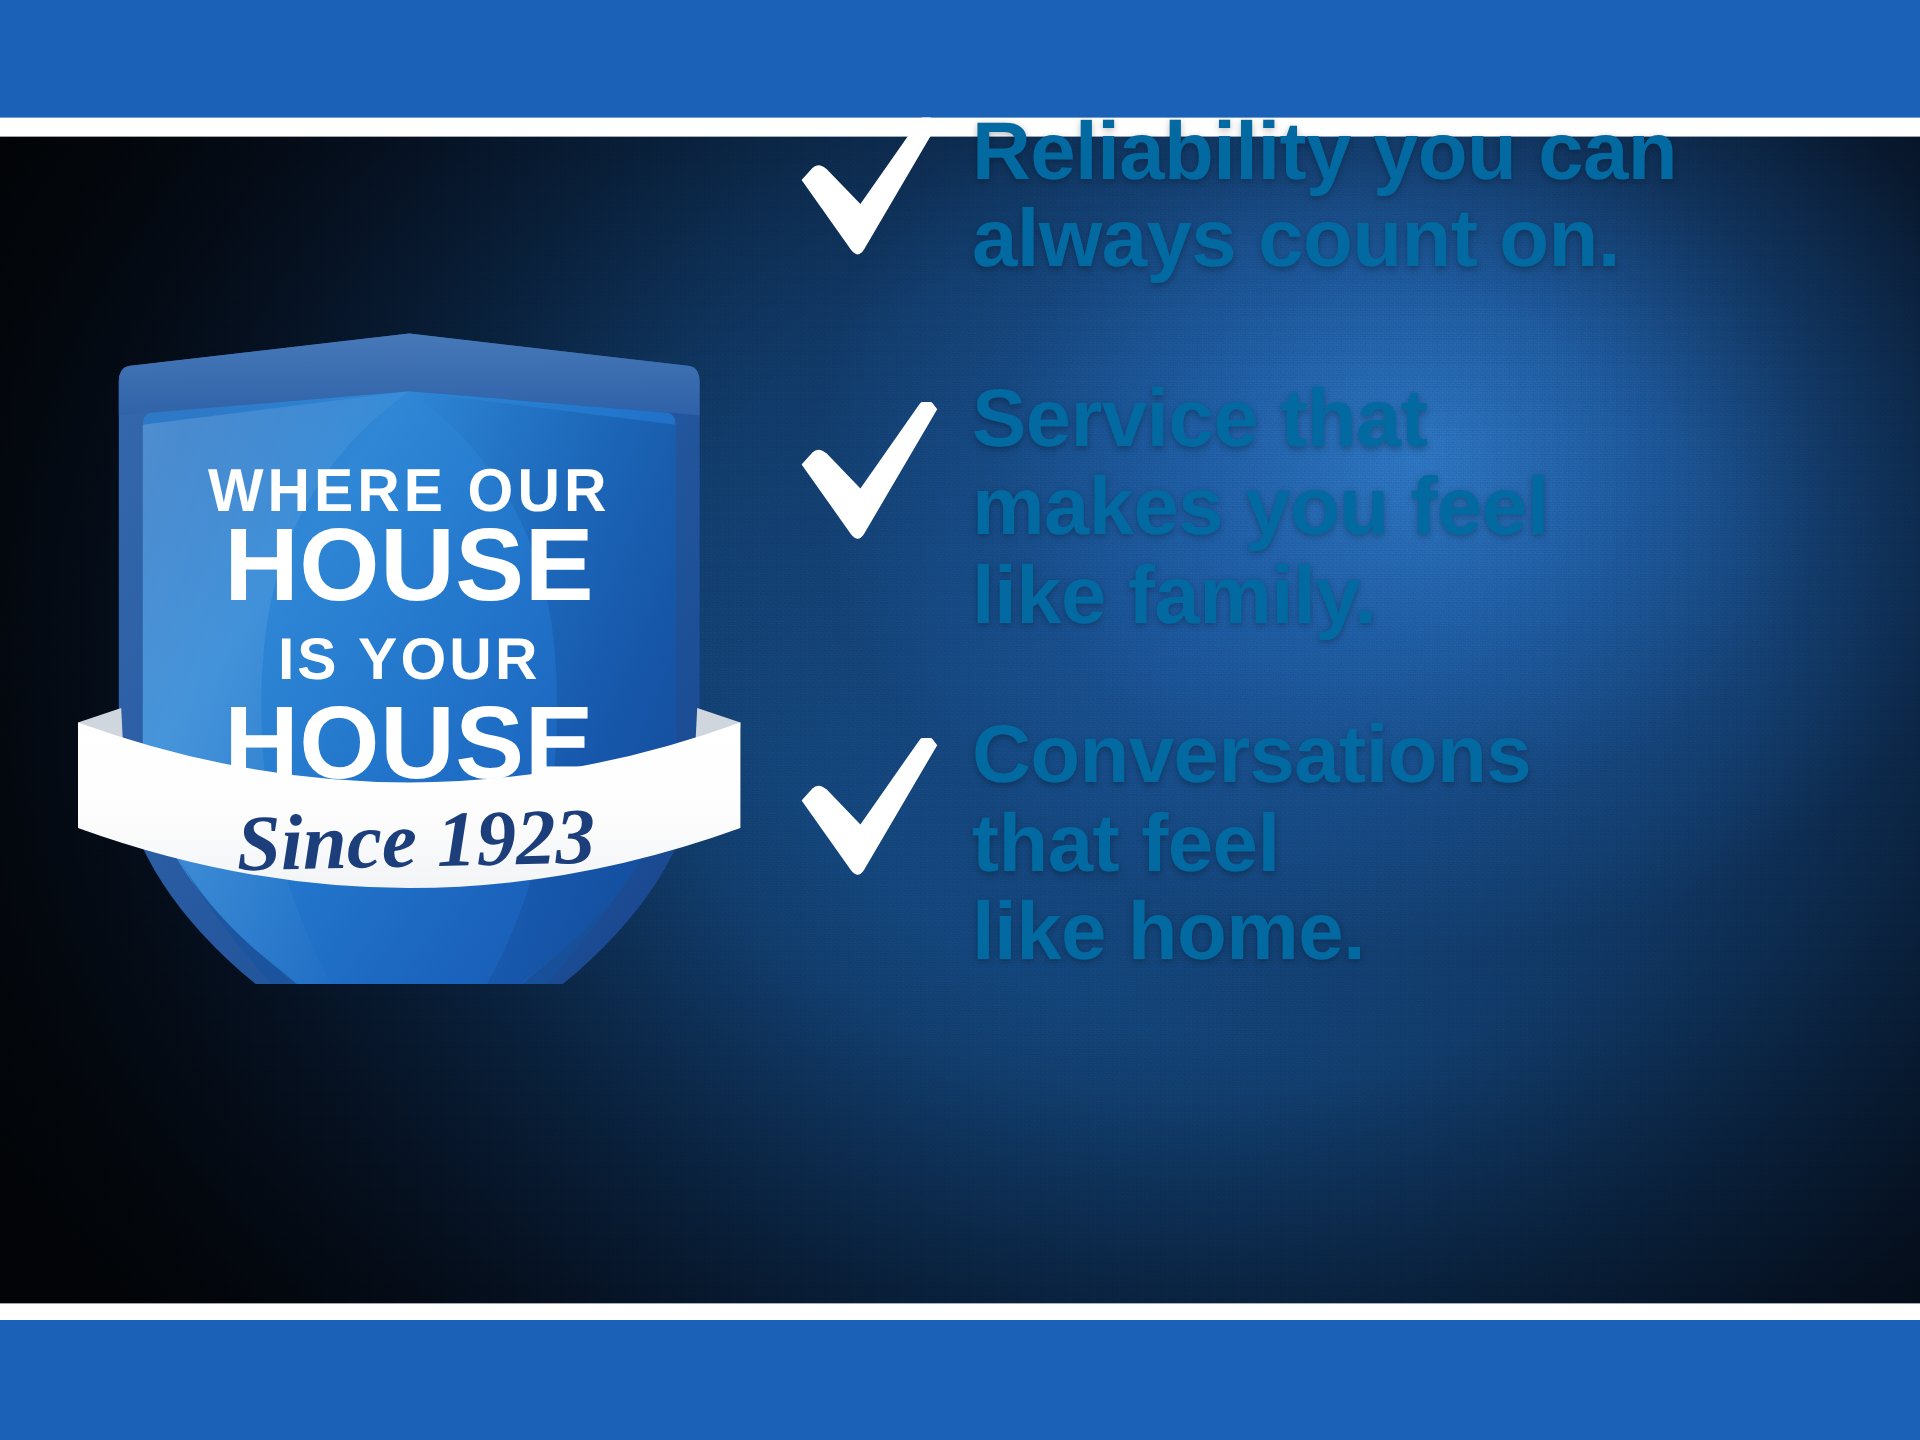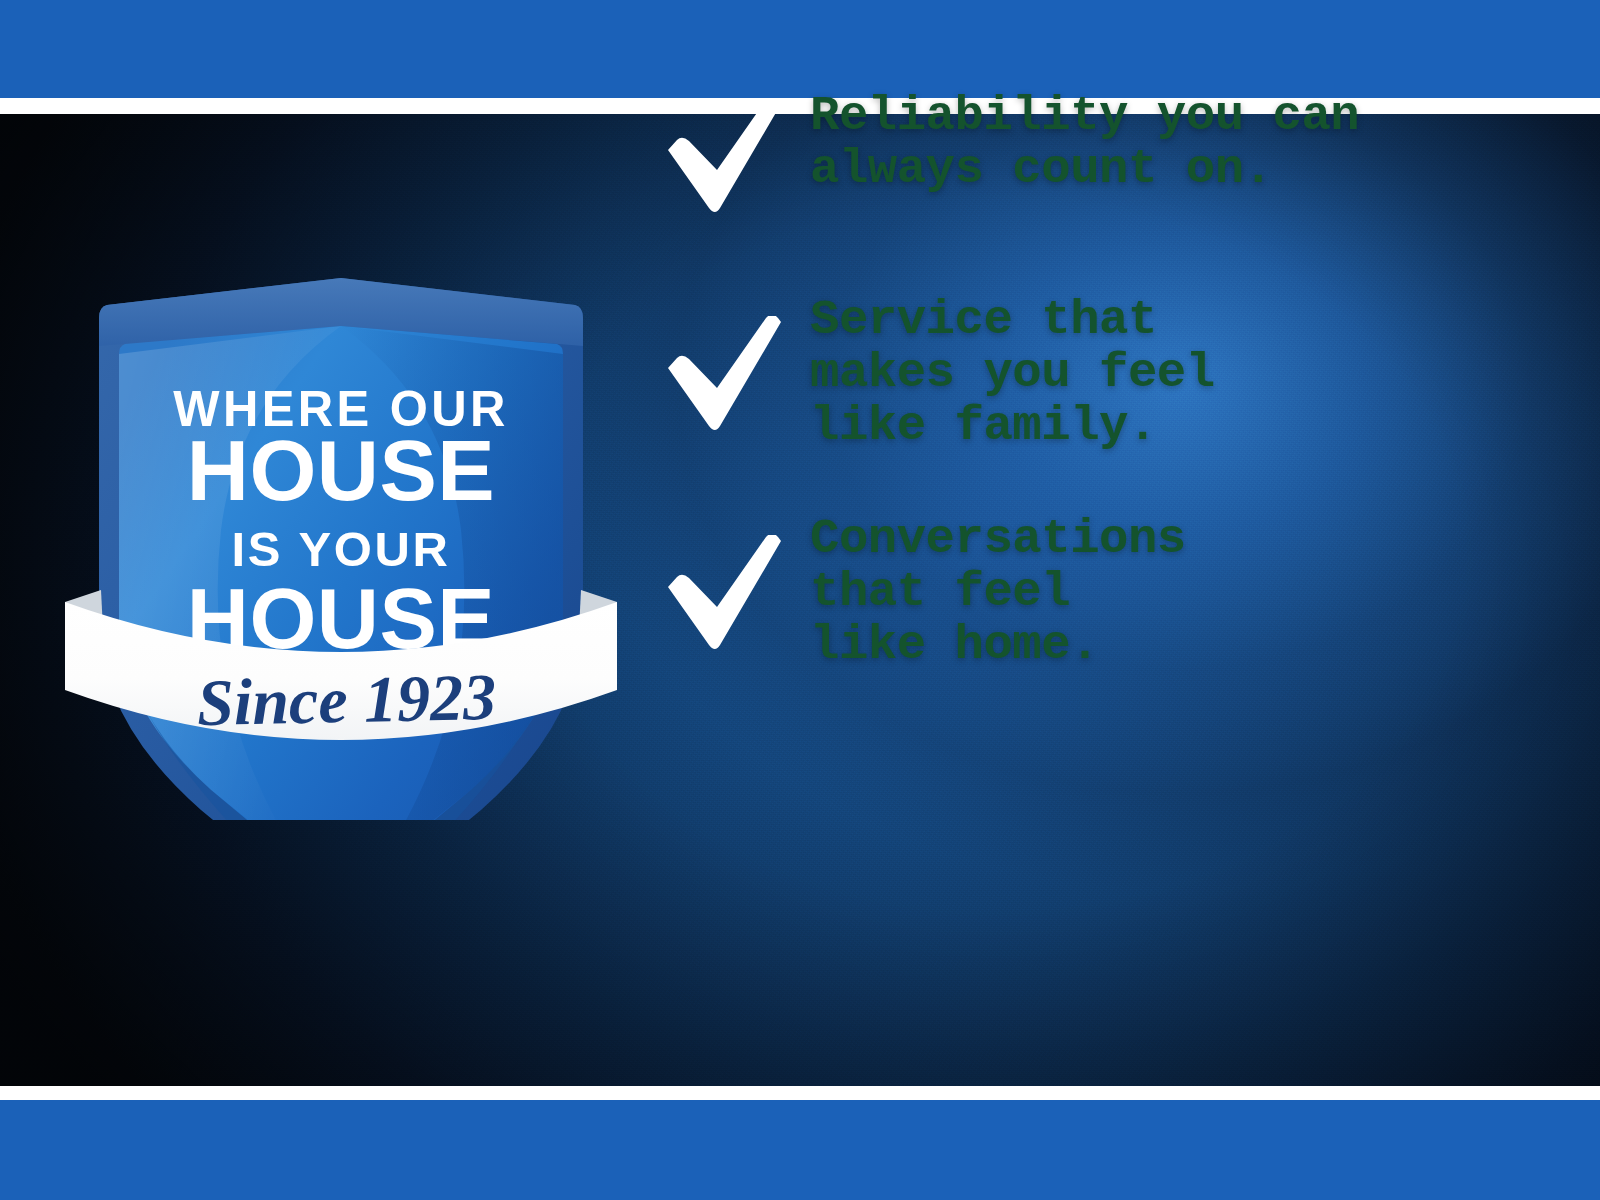--- a/index.html
+++ b/index.html
@@ -102,24 +102,24 @@
     position: relative;
     display: flex;
     align-items: flex-start;
     margin-bottom: 60px;
   }
   .check-wrap {
     flex: 0 0 150px;
     padding-top: 8px;
   }
   .bullet-text {
-    color: #14532d;
-    font-family: Liberation Mono, monospace;
+    color: #0369a1;
+    font-family: Liberation Sans, sans-serif;
     font-weight: bold;
-    font-size: 49px;
+    font-size: 68px;
     line-height: 1.08;
     letter-spacing: -0.5px;
     white-space: pre-line;
     text-shadow: 0 2px 6px rgba(0,0,0,.28);
   }
   #bullet-1 { margin-top: 0px; }
   #bullet-2 { margin-top: 76px; }
   #bullet-3 { }
   #bullet-2 .check-wrap { padding-top: 22px; }
   #bullet-3 .check-wrap { padding-top: 22px; }

